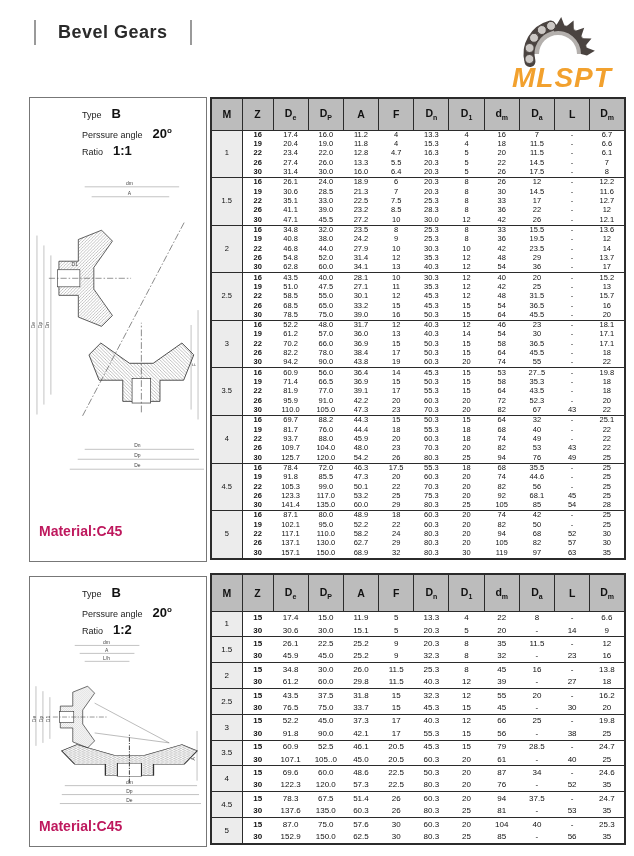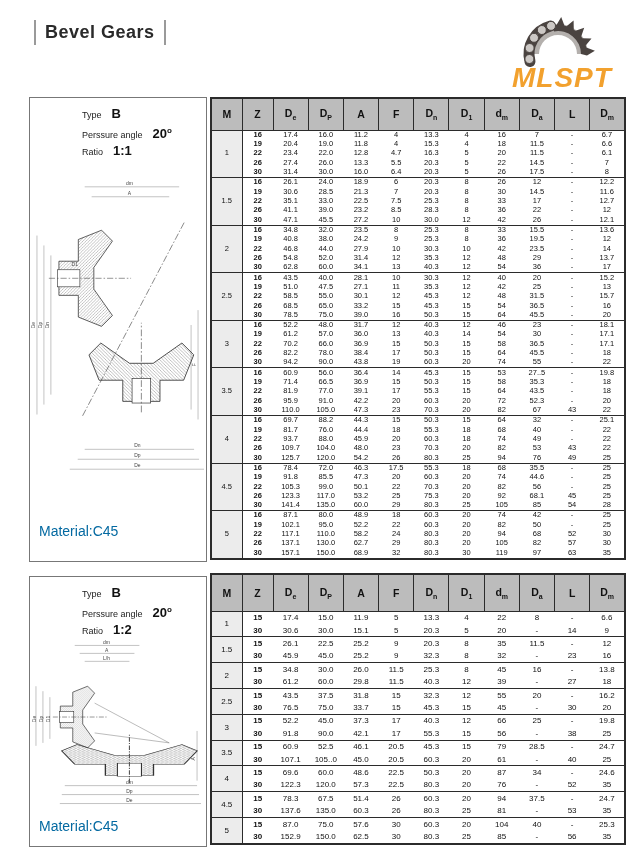--- a/index.html
+++ b/index.html
@@ -1,30 +1,30 @@
 <!DOCTYPE html>
 <html><head>
 <meta charset="utf-8">
 <style>
   html,body{margin:0;padding:0;background:#fff;}
   .page{position:relative;width:634px;height:856px;background:#ffffff;overflow:hidden;
         font-family:"Liberation Sans",sans-serif;color:#1a1a1a;}
   
-  .title-wrap{position:absolute;left:34px;top:20px;display:flex;align-items:center;gap:9px;}
+  .title-wrap{position:absolute;left:34px;top:20px;display:flex;align-items:center;gap:22px;}
   .title-bar{width:2px;height:25px;background:#9a9a9a;}
   .page-title{font-size:18px;font-weight:bold;letter-spacing:.5px;color:#2a2a2a;}
   .logo{position:absolute;left:486px;top:4px;width:142px;height:90px;}
   
   .panel{position:absolute;border:1px solid #777;background:#fff;}
   .panel1{left:29px;top:97px;width:176px;height:463px;}
   .panel2{left:29px;top:576px;width:176px;height:269px;}
   .panel-info{position:absolute;left:9px;top:8px;font-size:9px;color:#222;line-height:15px;margin-left:43px;}
   .info-strong{font-weight:bold;font-size:13px;margin-left:10px;color:#111;}
   .info-strong sup{font-size:8px;}
-  .material{position:absolute;left:9px;bottom:22px;font-size:14px;font-weight:normal;color:#0369a1;}
+  .material{position:absolute;left:9px;bottom:22px;font-size:14px;font-weight:bold;color:#be185d;}
   .panel2 .material{bottom:12px;}
   .drawing{position:absolute;left:0;}
   .d1{top:62px;width:176px;height:340px;}
   .d2{top:54px;width:176px;height:182px;}
   .dl{font-size:5px;fill:#444;font-family:"Liberation Sans",sans-serif;}
   
   .spec-table{position:absolute;border-collapse:collapse;table-layout:fixed;background:#fff;
               border:2px solid #2b2b2b;}
   .t1{left:210px;top:97px;width:416px;height:463px;}
   .t2{left:210px;top:573px;width:416px;height:272px;}

